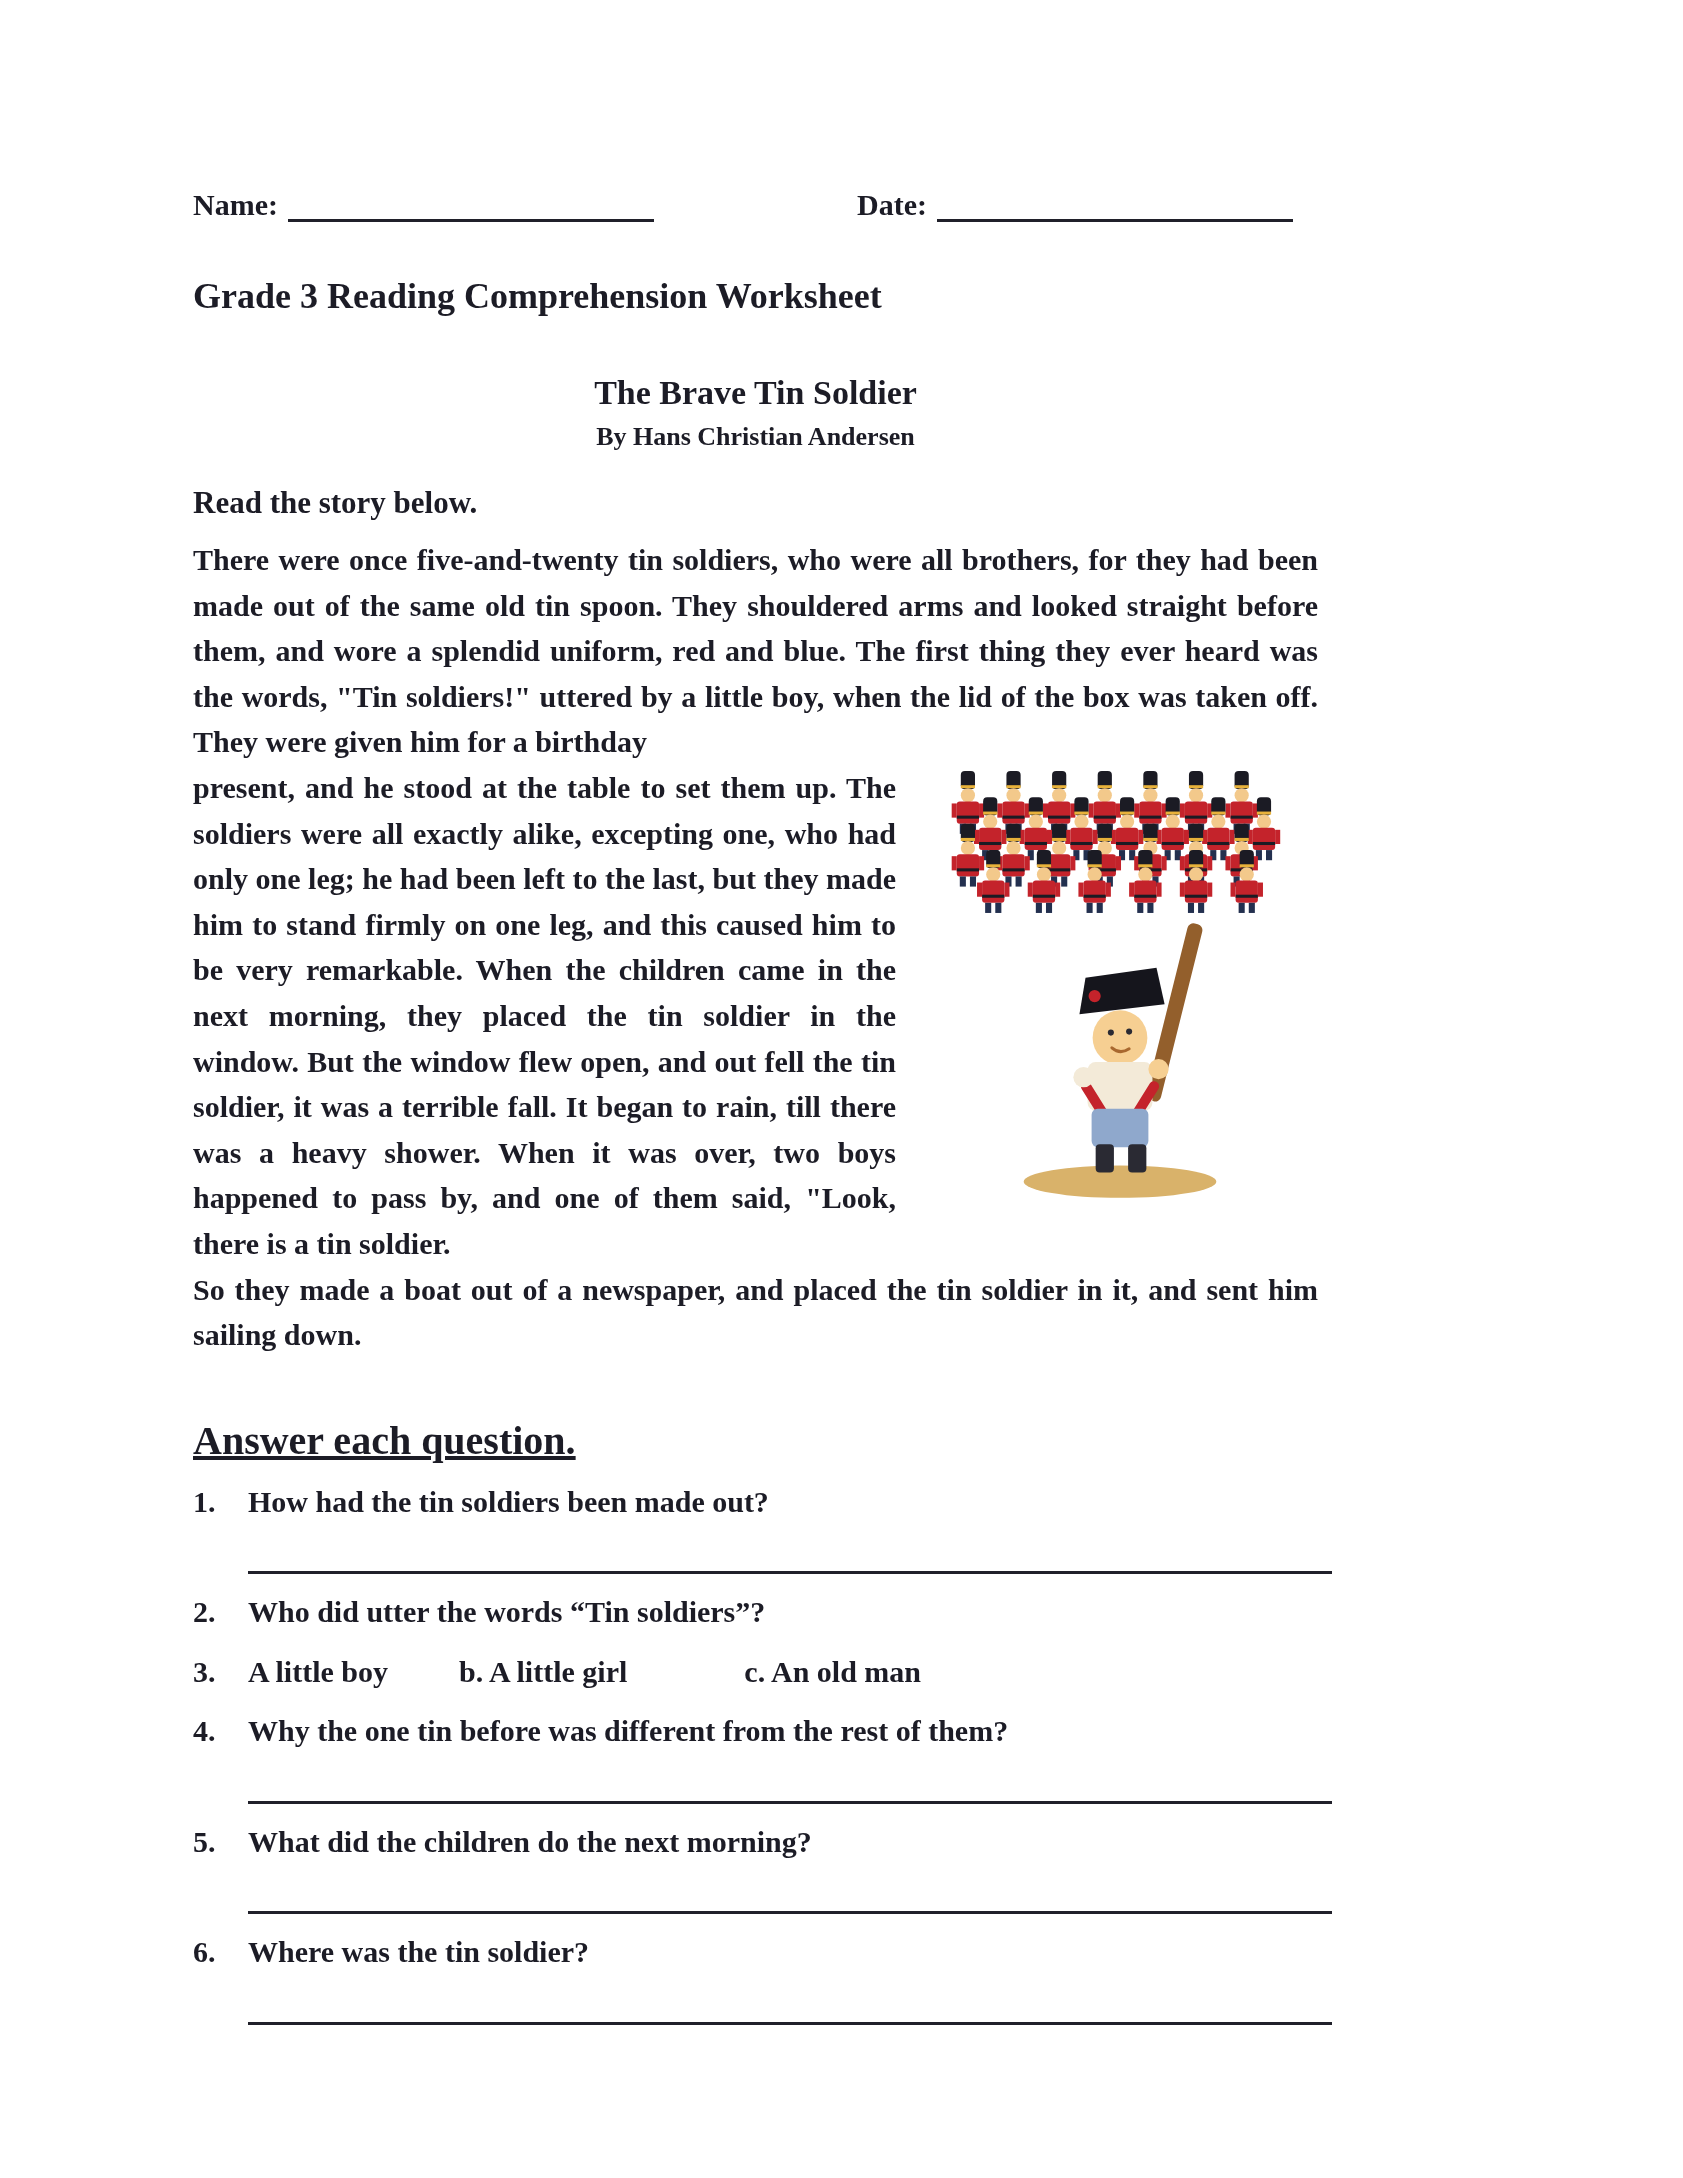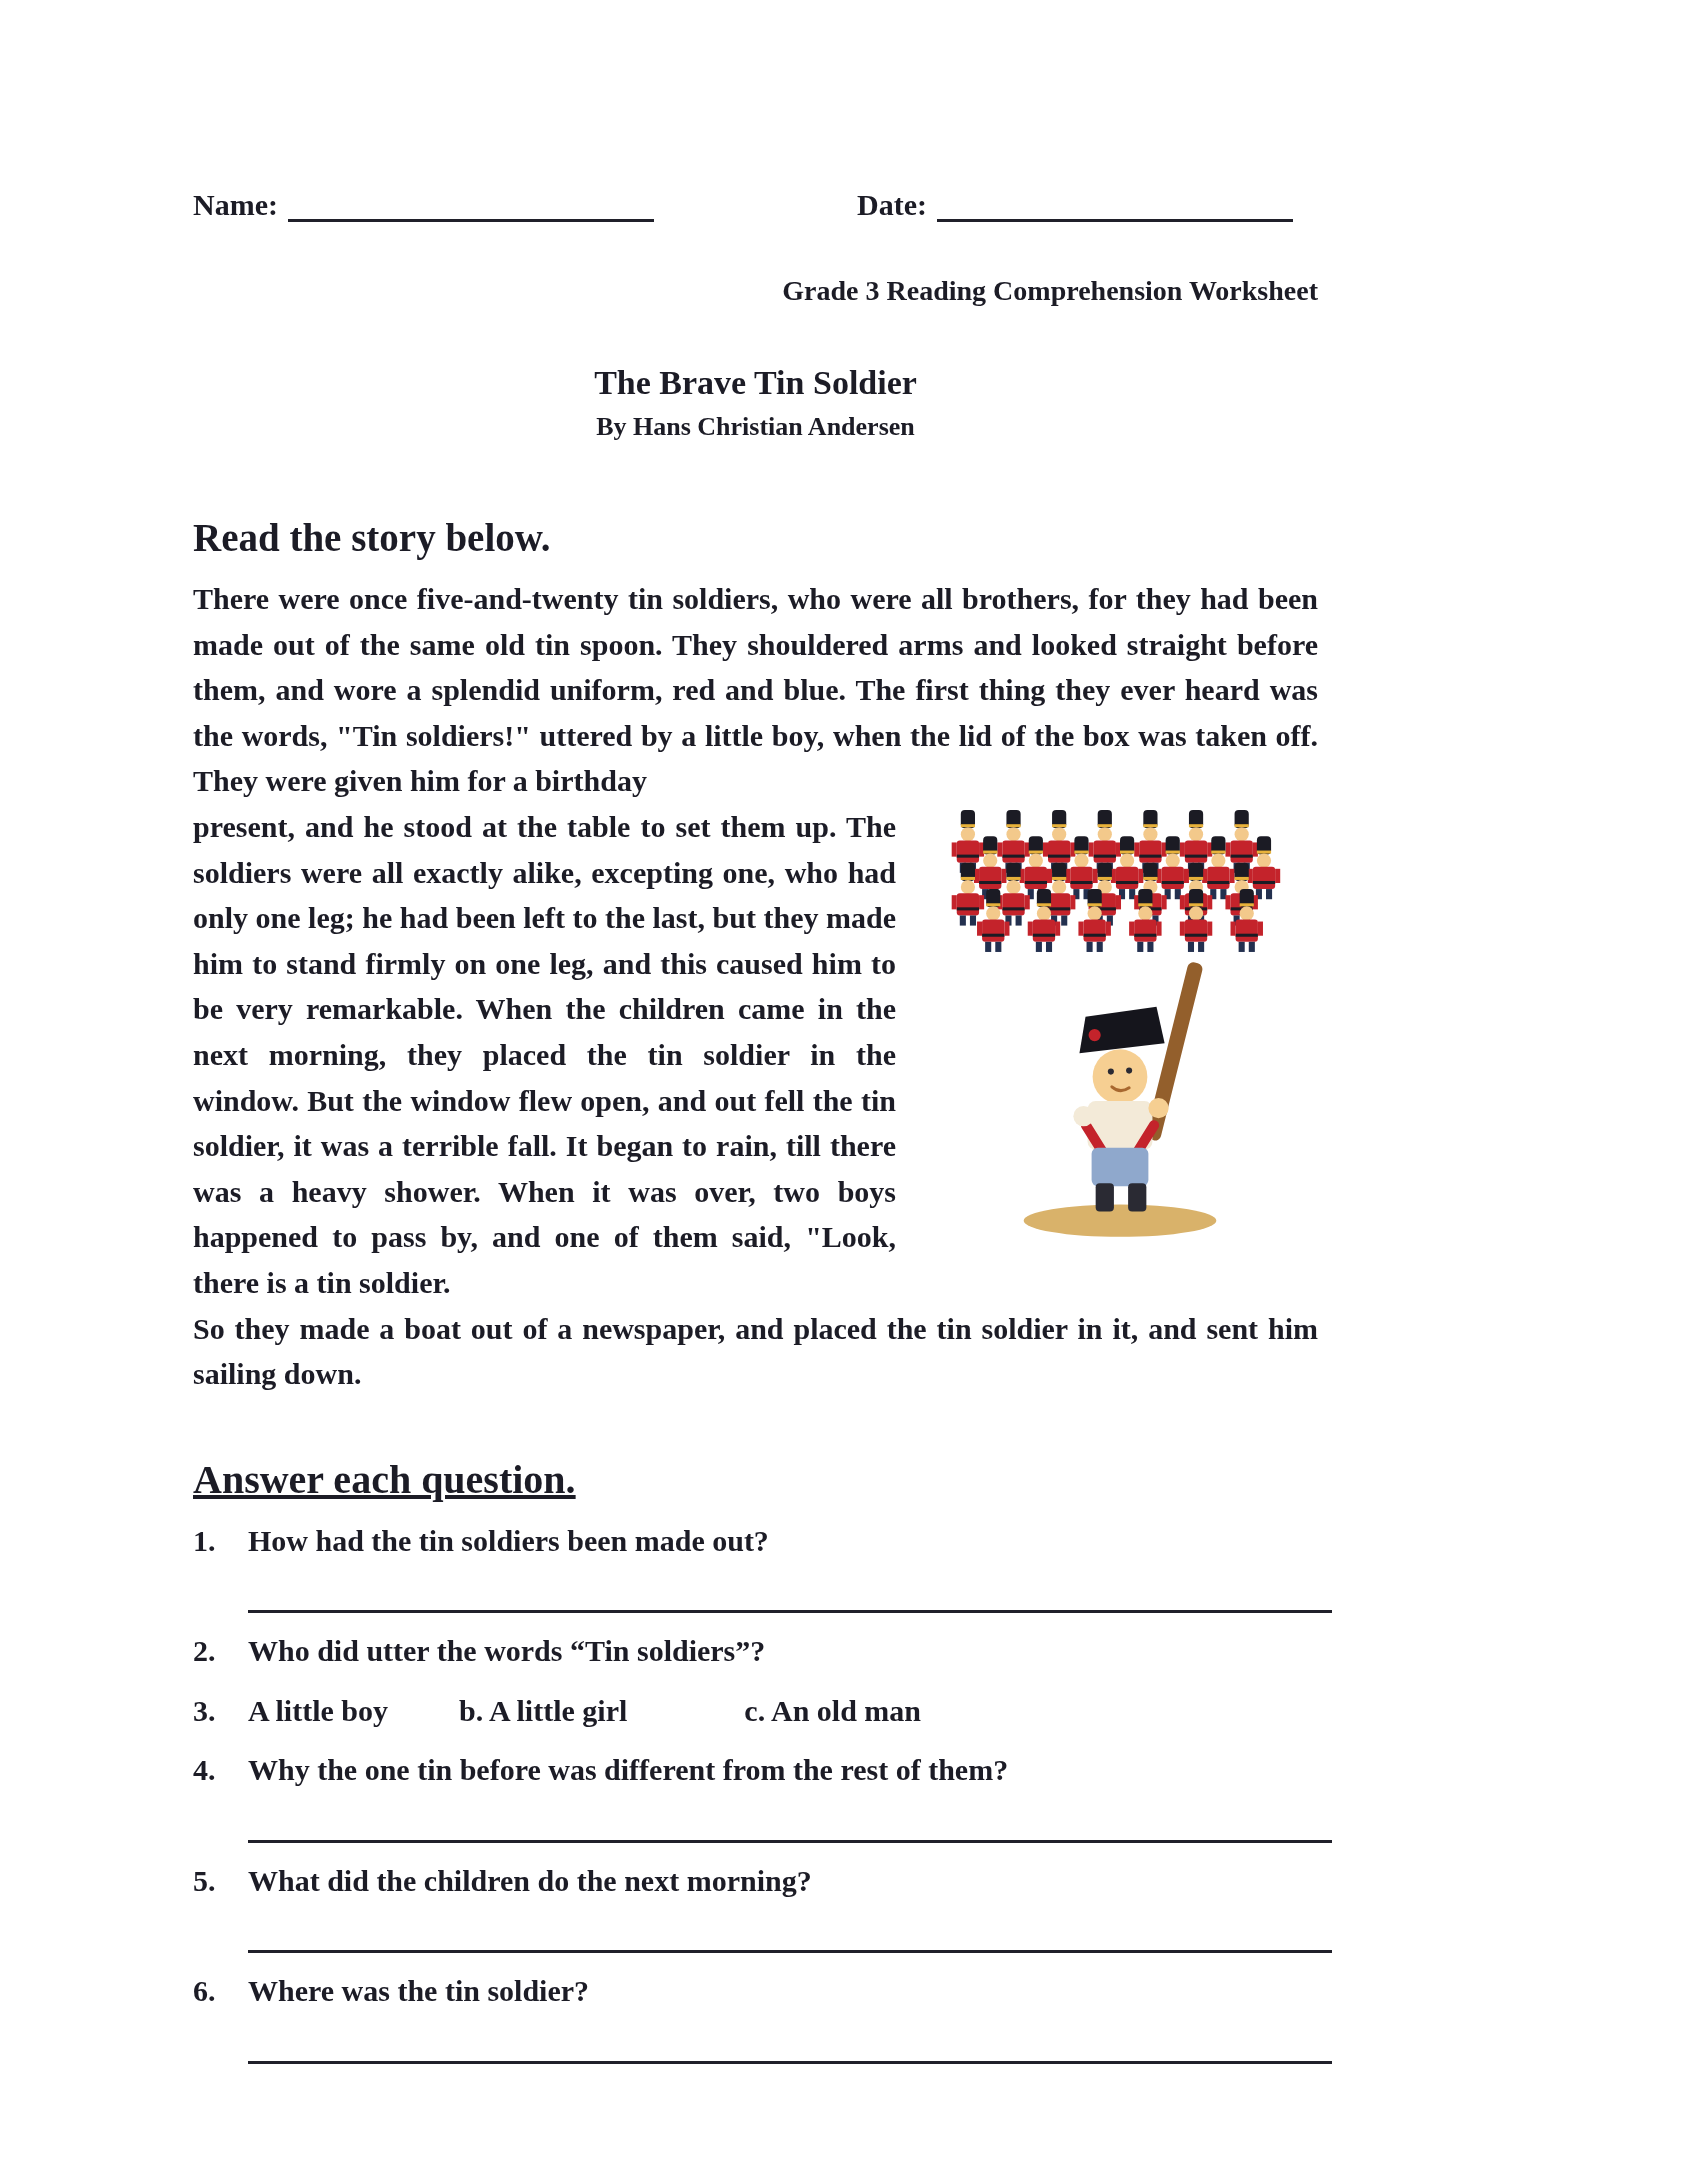--- a/index.html
+++ b/index.html
@@ -28,25 +28,25 @@
   .field-group { display: flex; align-items: flex-end; }
   .blank-line {
     display: inline-block;
     border-bottom: 3px solid var(--line, #20202a);
     height: 30px;
     margin-left: 10px;
   }
   .name-line { width: 366px; }
   .date-line { width: 356px; }
 
-  .title { text-align: right; font-size: 28px; margin-top: 53px; }
+  .title { text-align: left; font-size: 36px; margin-top: 53px; }
   .subtitle { text-align: center; font-size: 34px; margin-top: 57px; }
   .byline { text-align: center; font-size: 26px; margin-top: 10px; }
 
-  .read-instruction { font-size: 39px; margin-top: 73px; }
+  .read-instruction { font-size: 31px; margin-top: 33px; }
 
   .story { font-size: 30px; line-height: 1.52; text-align: justify; }
   .story-top { margin-top: 16px; }
   .story-middle { margin-top: 0; }
   .story-image {
     float: right;
     width: 396px;
     height: 436px;
     margin: 6px 0 10px 26px;
   }

